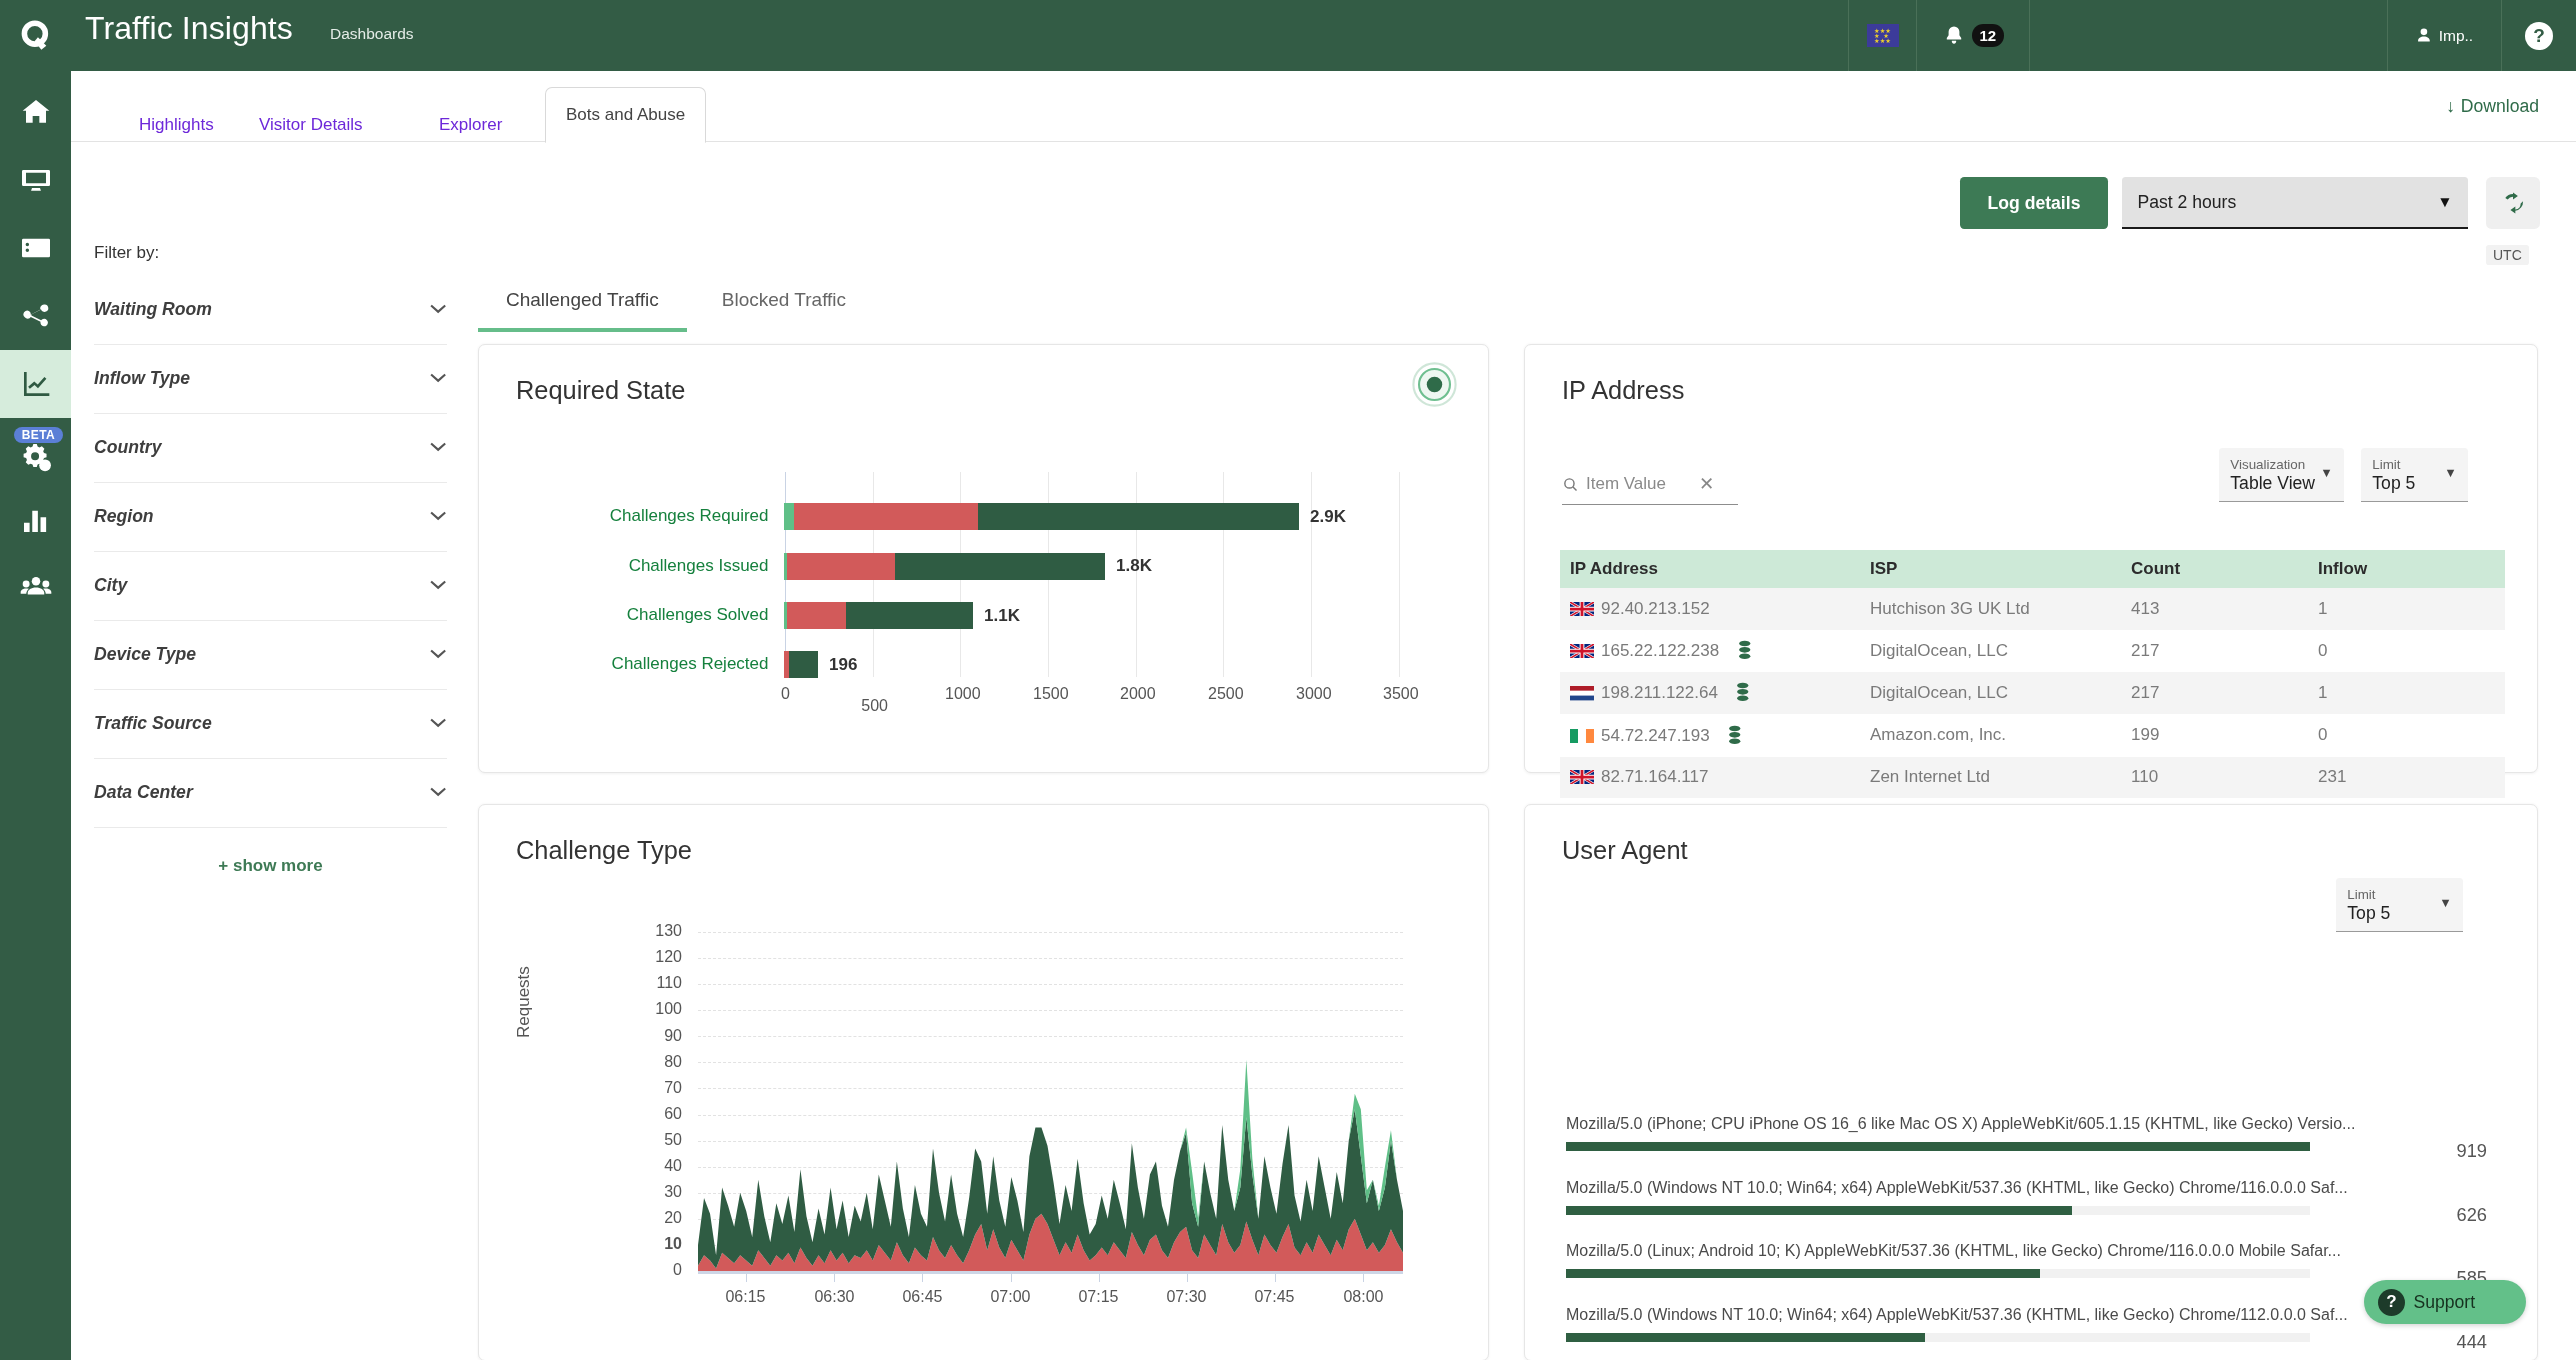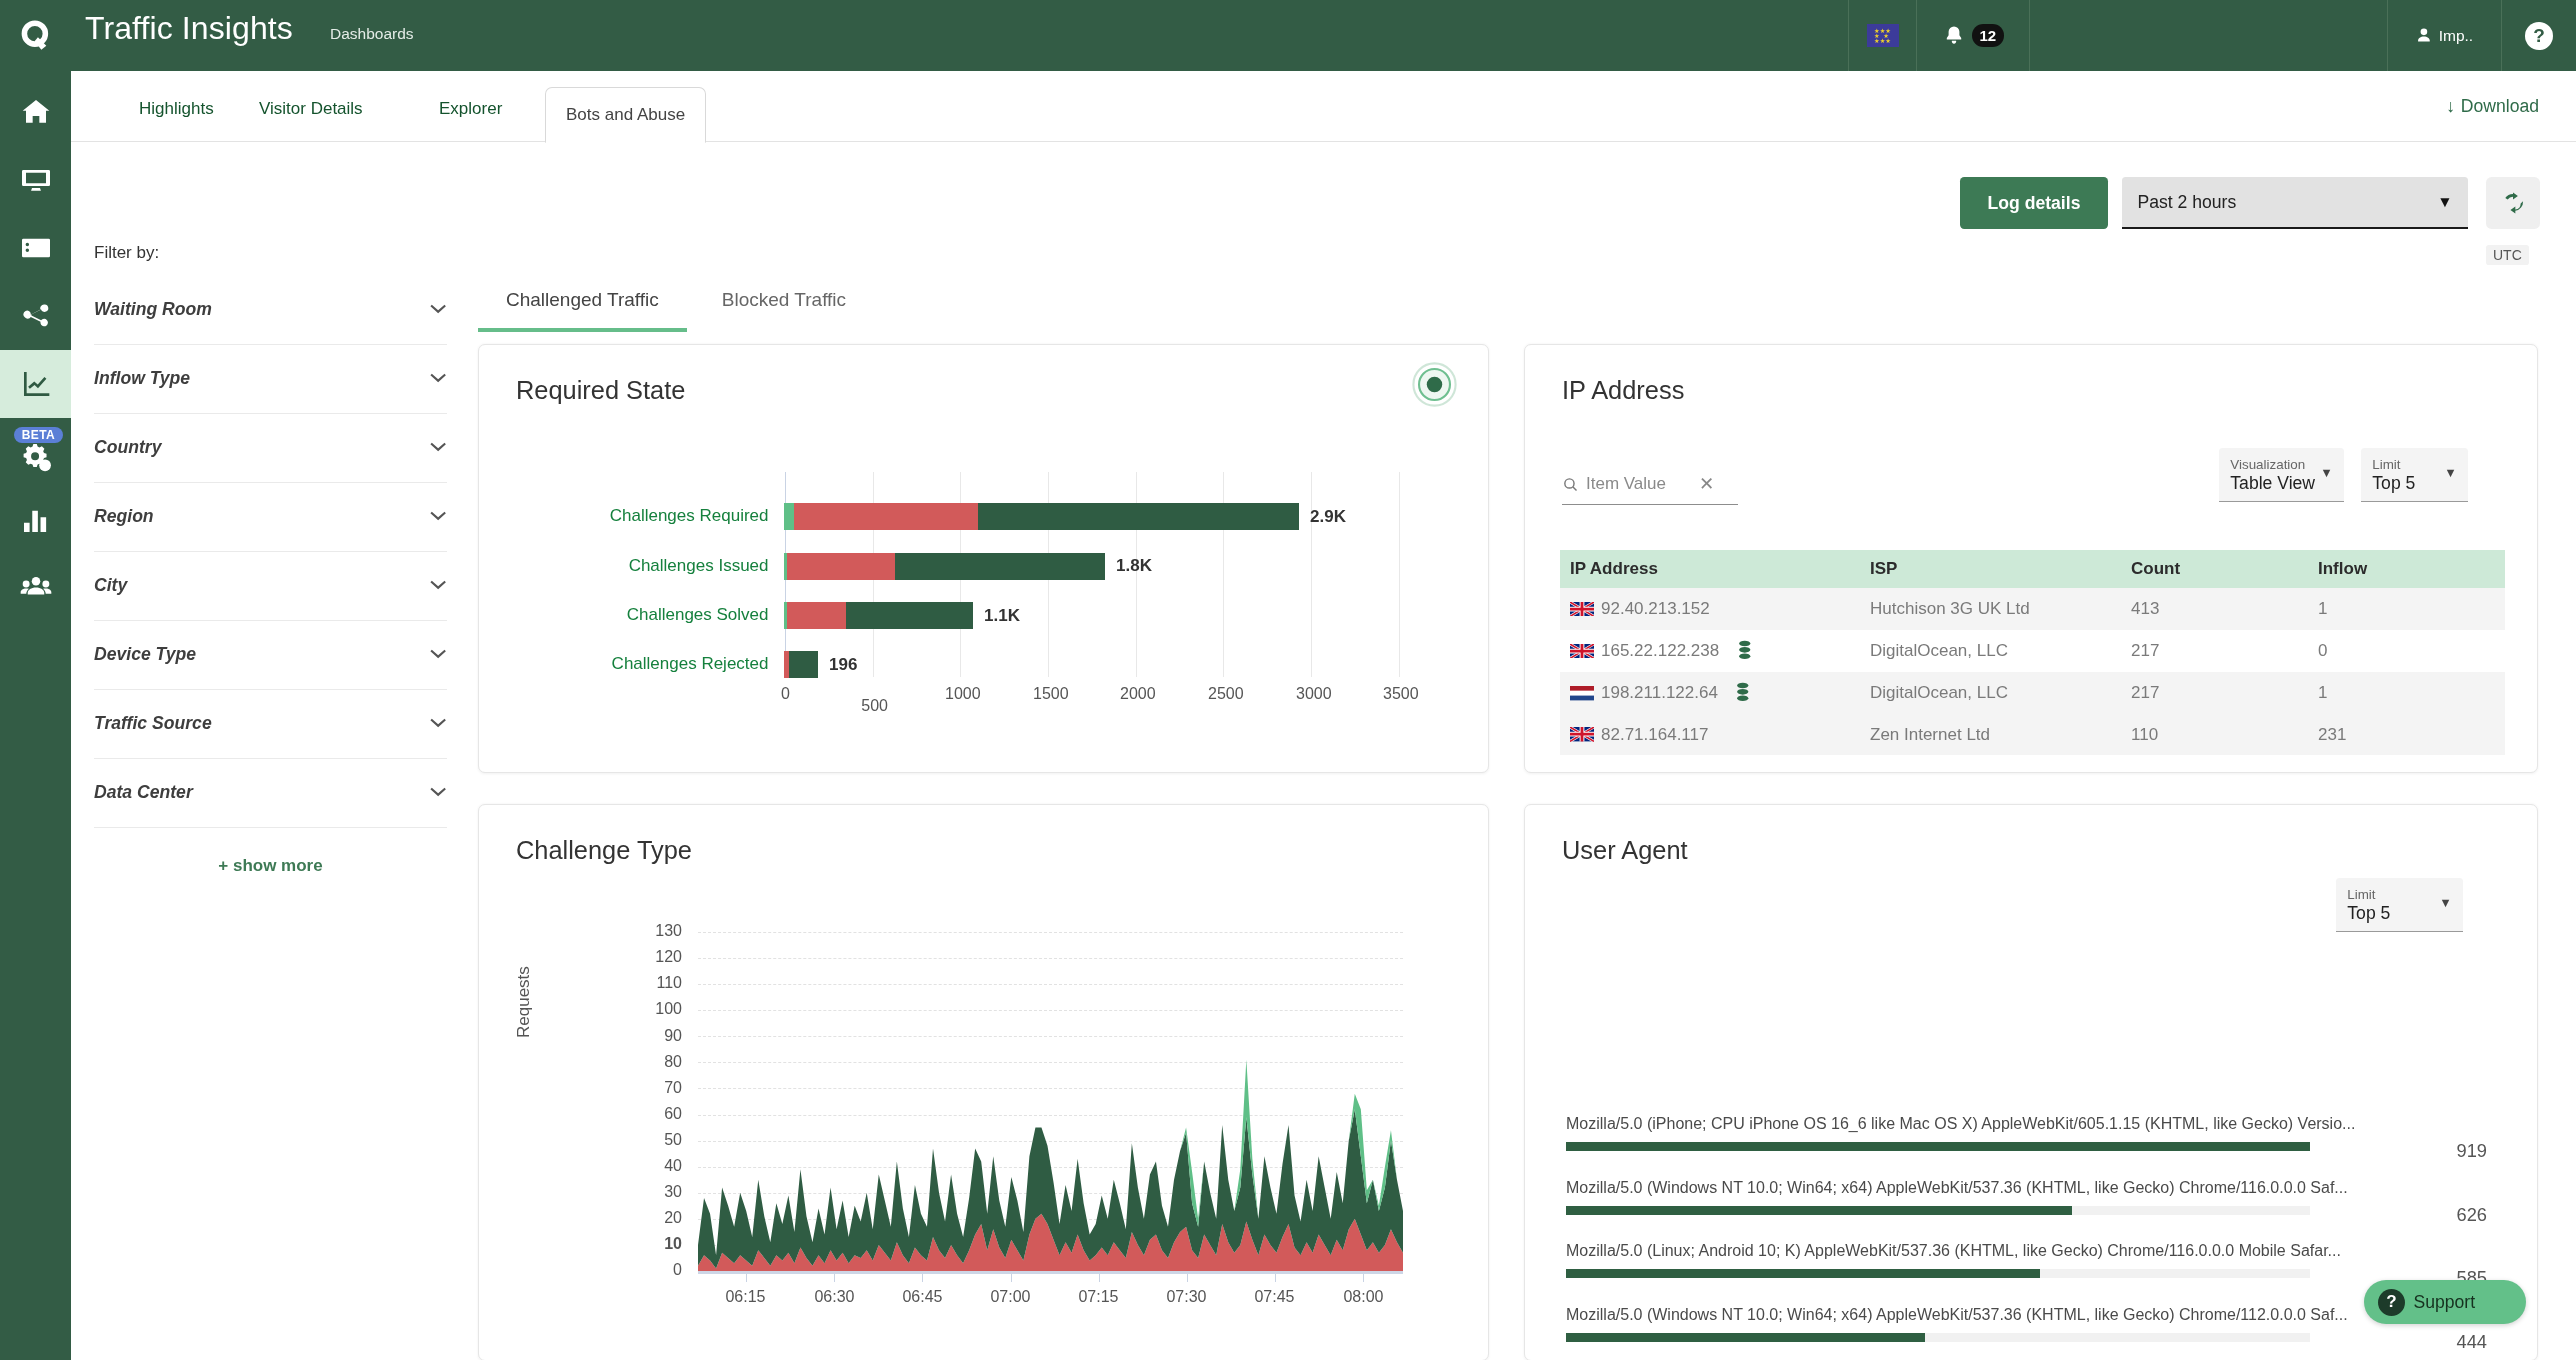--- a/index.html
+++ b/index.html
@@ -74,22 +74,22 @@
     width: 28px; height: 28px; border-radius: 50%; background: #fff; color: #335c45;
     display: flex; align-items: center; justify-content: center; font-size: 19px; font-weight: bold;
   }
 
   
   #tabbar {
     position: absolute; left: 71px; top: 71px; width: 2505px; height: 71px;
     background: #ffffff; border-bottom: 0.7px solid #e3e3e3;
   }
   .ptab {
-    position: absolute; top: 10px; height: 55px; display: flex; align-items: center;
-    justify-content: center; font-size: 17px; color: #14532d; cursor: pointer;
+    position: absolute; top: 26px; height: 55px; display: flex; align-items: center;
+    justify-content: center; font-size: 17px; color: #6d28d9; cursor: pointer;
     padding: 0 20px;
   }
   .ptab.sel {
     color: #444; background: #fff;
     border: 0.7px solid #d9d9d9; border-bottom: 0.7px solid #fff;
     border-radius: 7px 7px 0 0; top: 15.5px; height: 56px;
   }
   #download-link {
     position: absolute; right: 37px; top: 25.4px; font-size: 17.6px; color: #2f6b49;
     display: flex; align-items: center; gap: 5.6px; cursor: pointer;
@@ -568,20 +568,37 @@
            <span class="srv-ico"><svg viewBox="0 0 22 30">
                 <ellipse cx="11" cy="5" rx="8" ry="4" fill="#2f6b49"></ellipse>
                 <ellipse cx="11" cy="14" rx="8" ry="4" fill="#2f6b49"></ellipse>
                 <ellipse cx="11" cy="23" rx="8" ry="4" fill="#2f6b49"></ellipse>
               </svg></span>
          </td>
          <td>DigitalOcean, LLC</td>
          <td>217</td>
          <td>1</td>
        </tr>
+        <tr class="">
+         <td>
+           <span class="flag"><svg viewBox="0 0 60 36">
+                <rect width="20" height="36" fill="#169b62"></rect>
+                <rect x="20" width="20" height="36" fill="#fff"></rect>
+                <rect x="40" width="20" height="36" fill="#ff883e"></rect>
+              </svg></span>54.72.247.193
+           <span class="srv-ico"><svg viewBox="0 0 22 30">
+                <ellipse cx="11" cy="5" rx="8" ry="4" fill="#2f6b49"></ellipse>
+                <ellipse cx="11" cy="14" rx="8" ry="4" fill="#2f6b49"></ellipse>
+                <ellipse cx="11" cy="23" rx="8" ry="4" fill="#2f6b49"></ellipse>
+              </svg></span>
+         </td>
+         <td>Amazon.com, Inc.</td>
+         <td>199</td>
+         <td>0</td>
+       </tr>
         <tr class="alt">
          <td>
            <span class="flag"><svg viewBox="0 0 60 36">
                 <rect width="60" height="36" fill="#00247d"></rect>
                 <path d="M0 0l60 36M60 0L0 36" stroke="#fff" stroke-width="7"></path>
                 <path d="M0 0l60 36M60 0L0 36" stroke="#cf142b" stroke-width="4"></path>
                 <path d="M30 0v36M0 18h60" stroke="#fff" stroke-width="12"></path>
                 <path d="M30 0v36M0 18h60" stroke="#cf142b" stroke-width="7"></path>
               </svg></span>82.71.164.117
            

